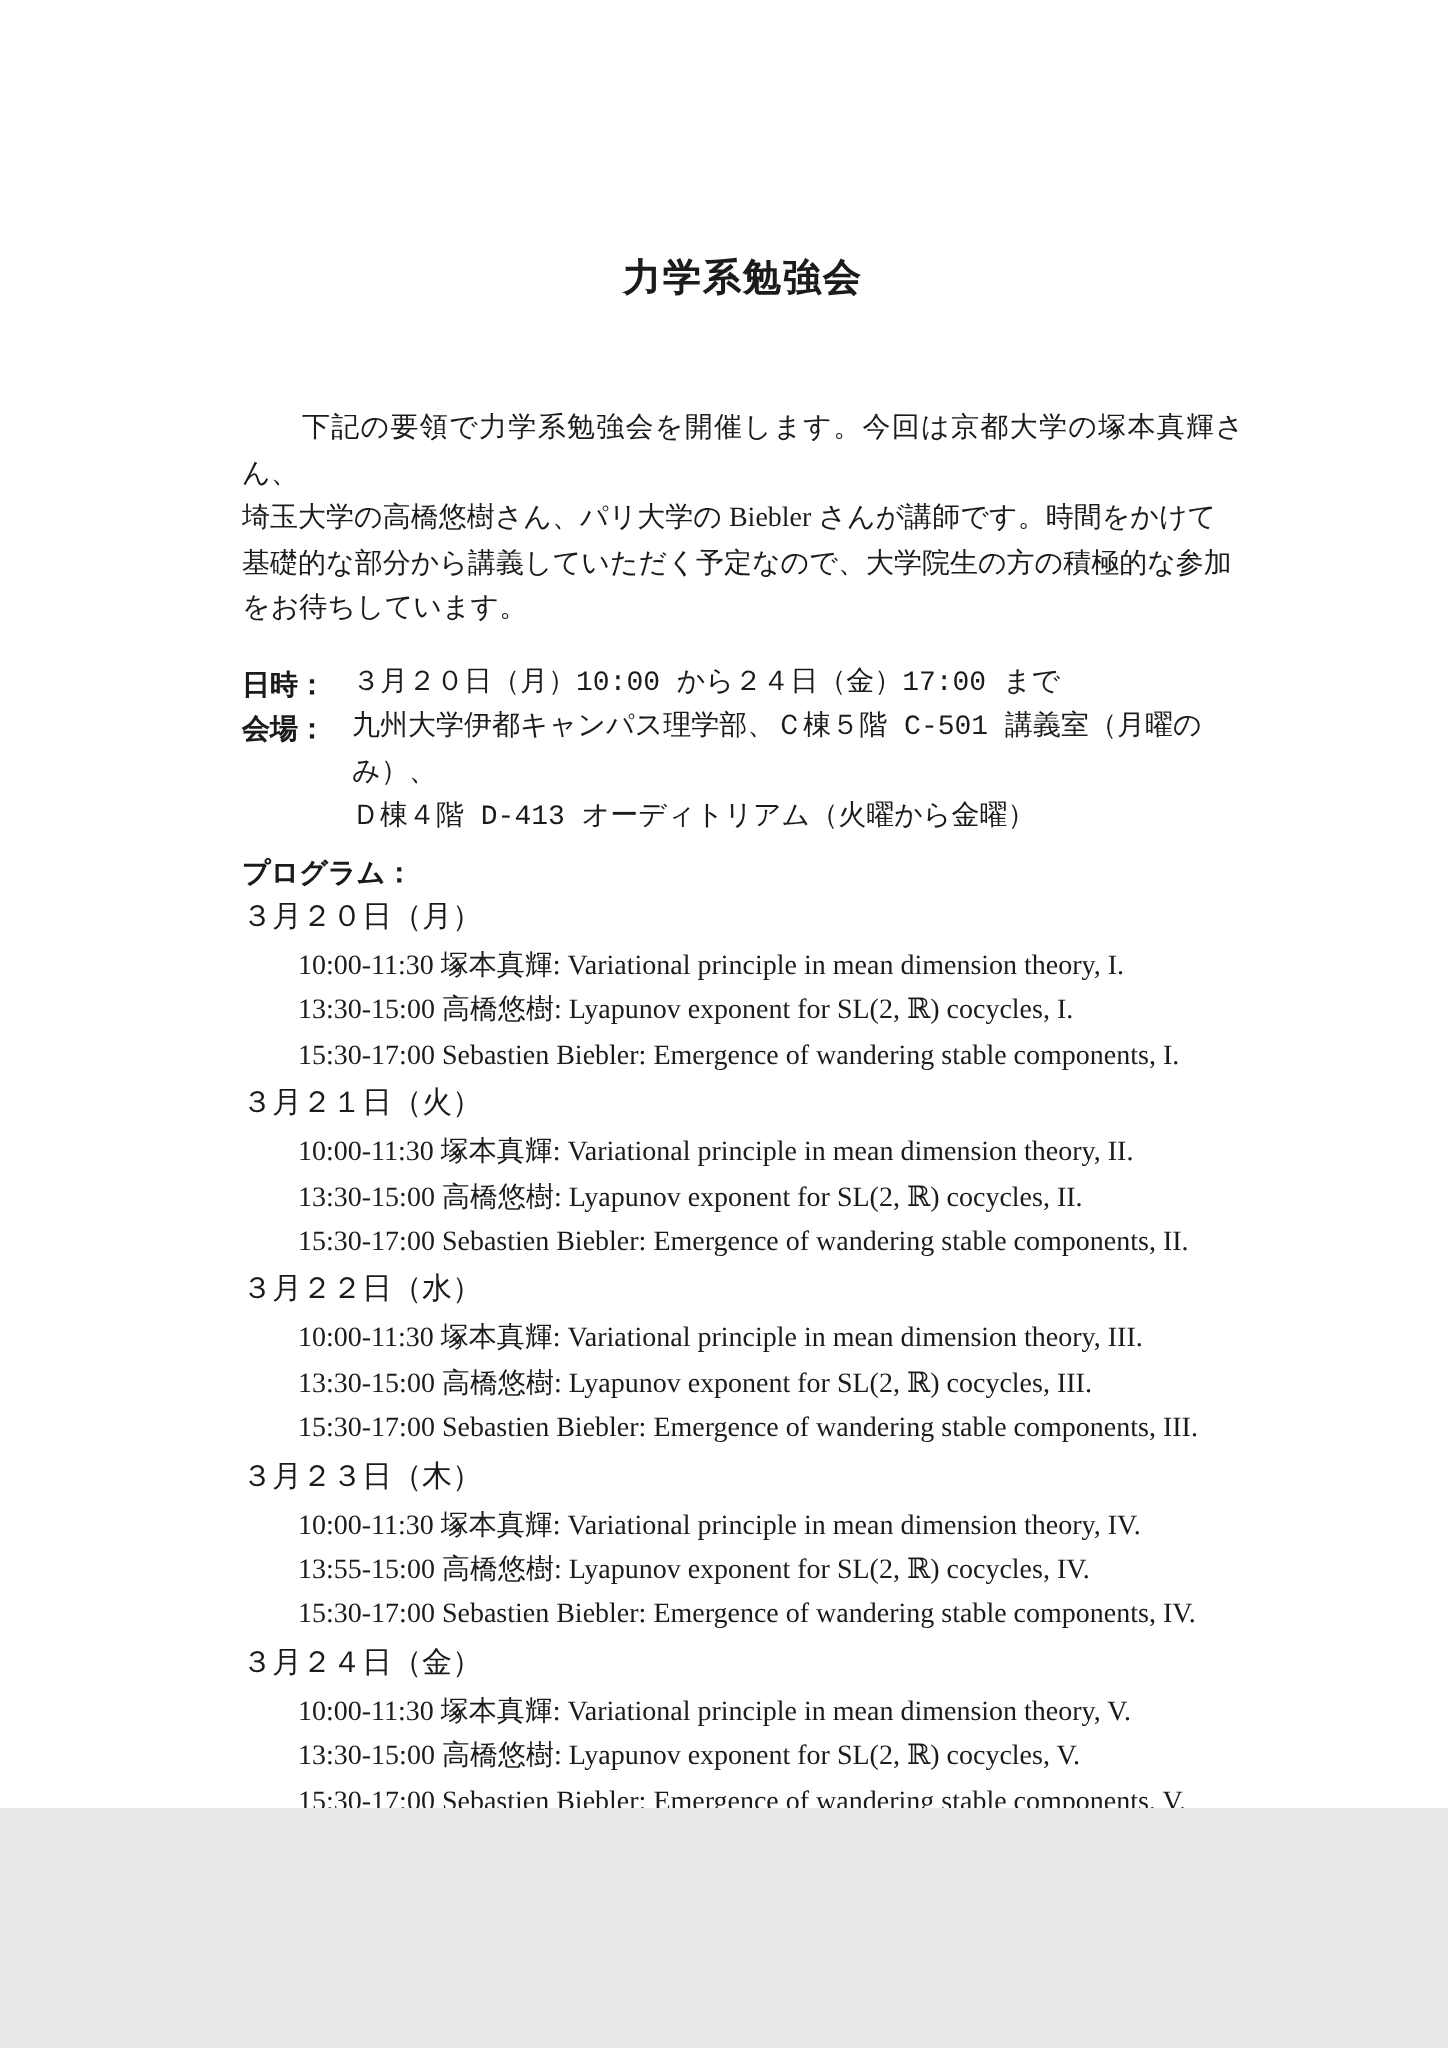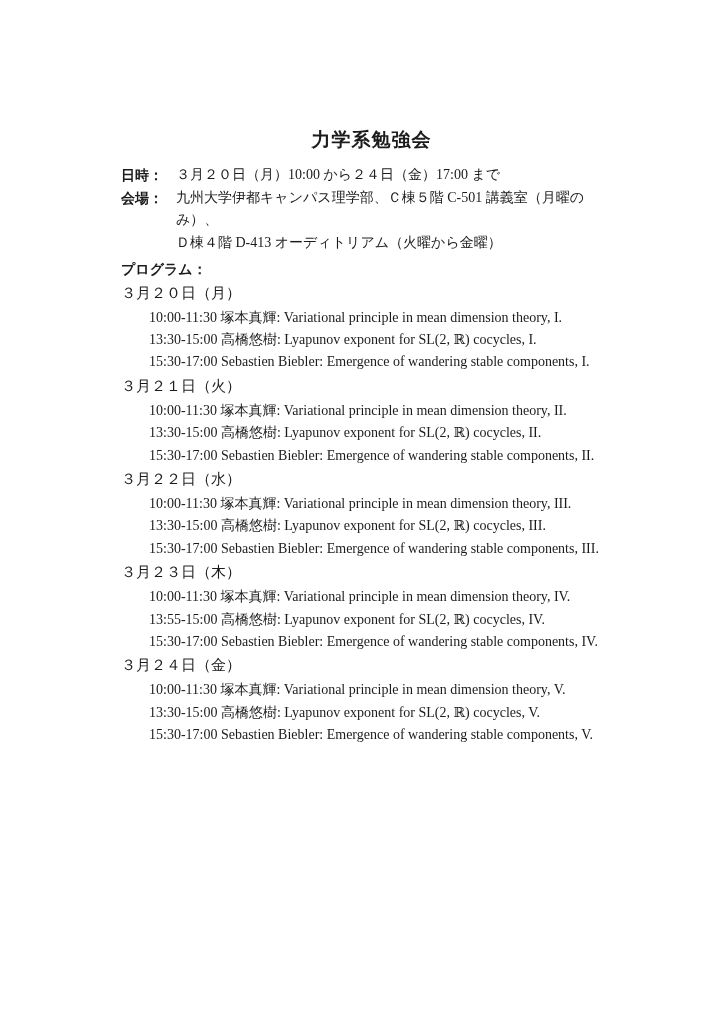--- a/index.html
+++ b/index.html
@@ -3,21 +3,21 @@
 <meta charset="utf-8">
 <style>
   html, body { margin: 0; padding: 0; }
   body {
     background: #e8e8e8;
     font-family: "Liberation Serif", "DejaVu Serif", serif;
   }
   .page {
     position: relative;
     width: 724px;
-    height: 1024px;
+    height: 904px;
     margin: 0 auto;
     background: #ffffff;
     color: #1b1b1b;
     overflow: hidden;
     box-shadow: 0 0 6px rgba(0,0,0,.25);
   }
   .content {
     padding: 128px 102px 0 121px;
     font-size: 14px;
     line-height: 22.5px;
@@ -46,21 +46,21 @@
     align-items: flex-start;
     justify-content: space-between;
   }
   .detail-label {
     flex: 0 0 55px;
     font-weight: bold;
   }
   .detail-value {
     flex: 1 1 auto;
     white-space: pre-line;
-    font-family: Liberation Serif, serif;
+    font-family: Liberation Mono, monospace;
   }
   .program-heading {
     margin-top: 4px;
     font-family: "Liberation Sans", "DejaVu Sans", sans-serif;
     font-weight: bold;
   }
   .day { margin-top: 1px; }
   .day-date {
     line-height: 23px;
     margin-bottom: 2px;
@@ -75,20 +75,24 @@
   }
 </style>
 </head>
 <body>
 
 <div class="page">
   <div class="content">
 
     <h1 class="doc-title">力学系勉強会</h1>
 
+    <p class="intro">下記の要領で力学系勉強会を開催します。今回は京都大学の塚本真輝さん、
+埼玉大学の高橋悠樹さん、パリ大学の Biebler さんが講師です。時間をかけて
+基礎的な部分から講義していただく予定なので、大学院生の方の積極的な参加
+をお待ちしています。</p>
 
     <div class="details">
       <div class="detail-row">
         <span class="detail-label">日時：</span>
         <span class="detail-value">３月２０日（月）10:00 から２４日（金）17:00 まで</span>
       </div>
       <div class="detail-row">
         <span class="detail-label">会場：</span>
         <span class="detail-value">九州大学伊都キャンパス理学部、Ｃ棟５階 C-501 講義室（月曜のみ）、
 Ｄ棟４階 D-413 オーディトリアム（火曜から金曜）</span>

